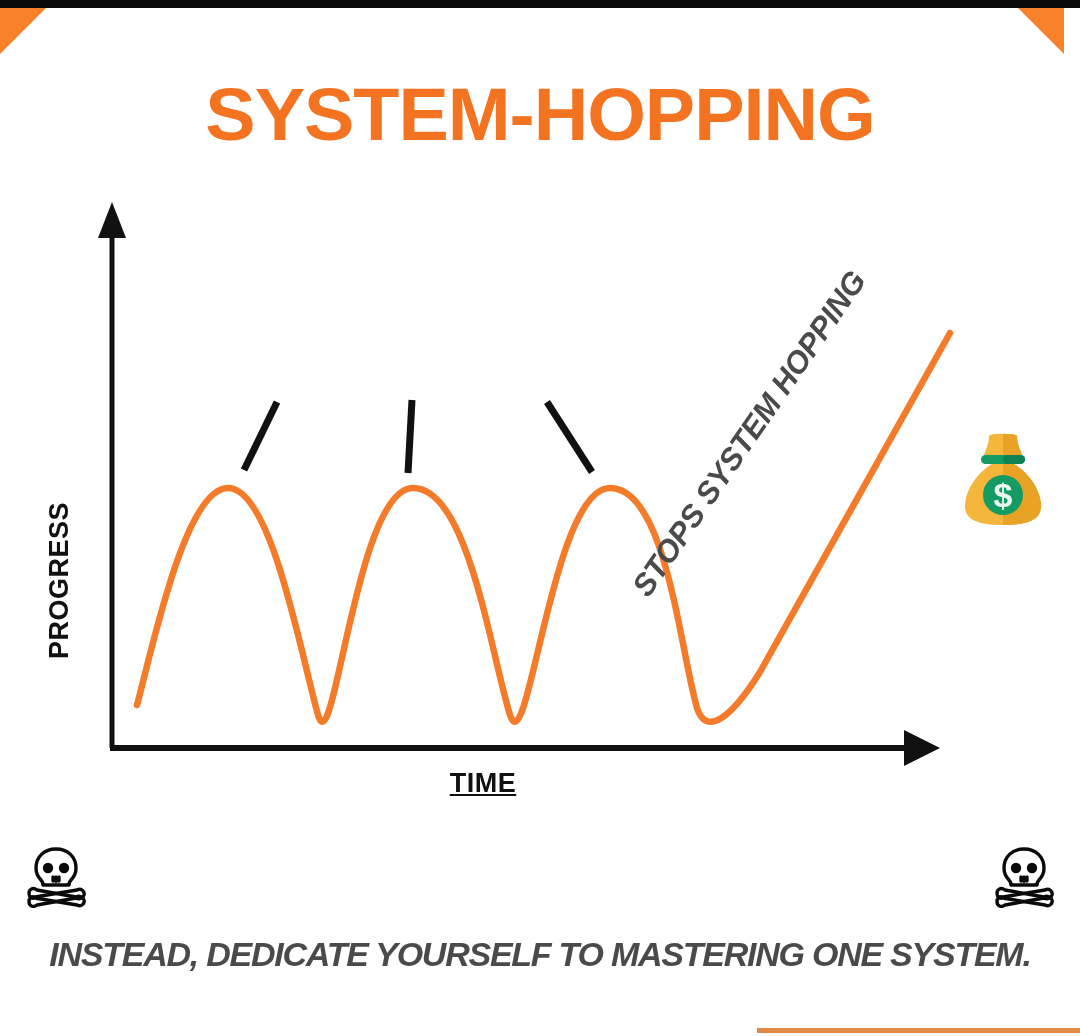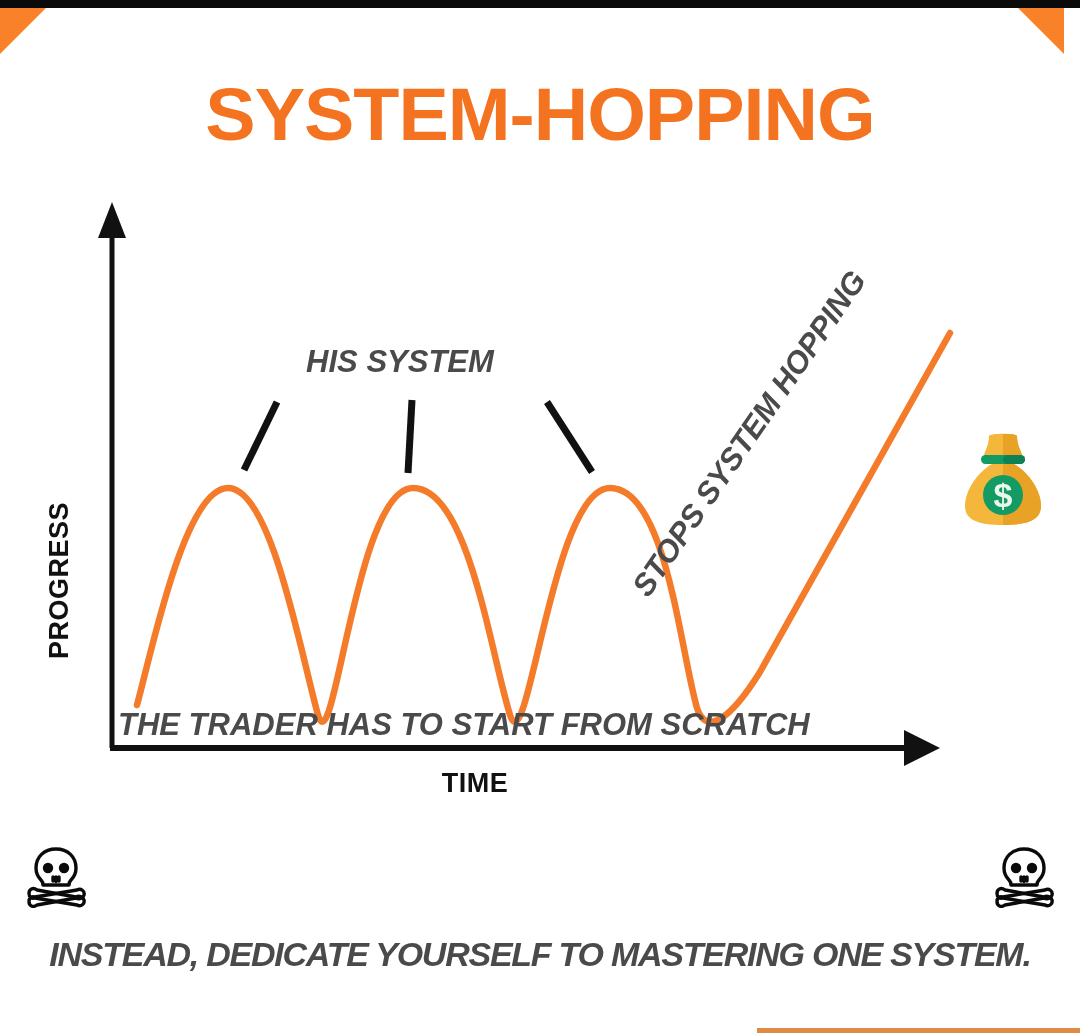--- a/index.html
+++ b/index.html
@@ -56,21 +56,21 @@
     font-weight:bold;
     font-size:27px;
     letter-spacing:0.5px;
     font-family:"Liberation Sans Narrow","Liberation Sans",sans-serif;
   }
   .axis-label.y{
     left:-36px;top:385px;width:190px;text-align:center;
     transform:rotate(-90deg);
   }
   .axis-label.x{
-    left:0;top:588px;width:950px;text-align:center;
+    left:8px;top:588px;width:950px;text-align:center;text-decoration:underline;
   }
 
   .annot{
     position:absolute;
     color:#4A4A4A;
     font-weight:bold;
     font-style:italic;
     font-size:31px;
     line-height:1.17;
     letter-spacing:0px;
@@ -156,24 +156,22 @@
       <line x1="277" y1="222" x2="244" y2="290" stroke="#111111" stroke-width="7" stroke-linecap="butt"></line>
       <line x1="412" y1="220" x2="408" y2="293" stroke="#111111" stroke-width="7" stroke-linecap="butt"></line>
       <line x1="547" y1="222" x2="592" y2="292" stroke="#111111" stroke-width="7" stroke-linecap="butt"></line>
     </svg>
 
     <div class="axis-label y">PROGRESS</div>
     <div class="axis-label x">TIME</div>
 
     <div class="annot changes">
       <br>
-      <span>HIS SYSTEM</span>
     </div>
 
-    <div class="annot scratch">THE TRADER HAS TO START FROM SCRATCH</div>
 
     <div class="annot stops">STOPS SYSTEM HOPPING</div>
 
     <svg class="moneybag" viewBox="0 0 82 96">
 
       <path d="M27,4 C27,1 55,1 55,4 C55,14 60,20 60,24 L22,24 C22,20 27,14 27,4 Z" fill="#F5B63C"></path>
       <path d="M41,2 L41,24 L60,24 C60,20 55,14 55,4 C55,2.6 48,1.6 41,2 Z" fill="#E8A226"></path>
 
       <rect x="19" y="23" width="44" height="9" rx="4.5" fill="#149B63"></rect>
       <rect x="41" y="23" width="22" height="9" rx="4.5" fill="#0E8254"></rect>

